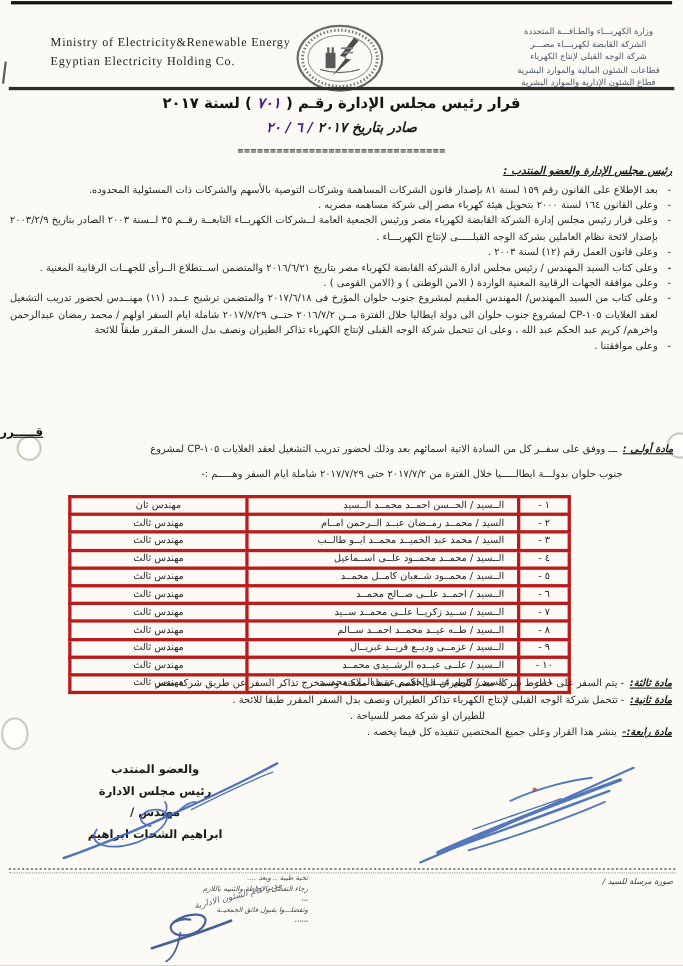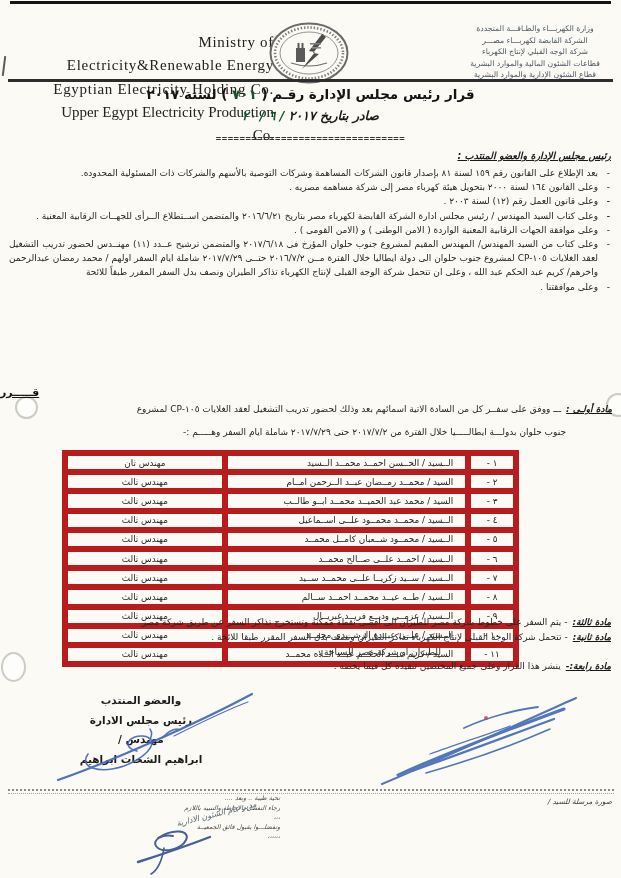--- a/index.html
+++ b/index.html
@@ -9,33 +9,33 @@
     font-family:"DejaVu Sans",sans-serif;direction:rtl;
   }
   
   .topline{position:absolute;top:1px;left:10px;width:601px;height:3px;background:#141414;}
   .edge-mark{position:absolute;left:3px;top:56px;width:2px;height:20px;background:#5a5a5a;transform:rotate(7deg);}
   .hole{position:absolute;border:2px solid #ccccc4;border-radius:50%;background:rgba(255,255,255,.55);}
   .hole1{left:15px;top:396px;width:19px;height:19px;}
   .hole2{left:1px;top:652px;width:21px;height:26px;}
   .hole3{right:-9px;top:393px;width:20px;height:20px;}
   
-  .hdr-en{position:absolute;top:31px;left:46px;width:228px;text-align:right;direction:ltr;
-    font-family:"Liberation Serif",serif;font-size:15px;line-height:1.55;color:#222;}
+  .hdr-en{position:absolute;top:31px;left:46px;width:228px;text-align:left;direction:ltr;
+    font-family:"Liberation Serif",serif;font-size:11px;line-height:1.55;color:#222;}
   .hdr-en .sp{letter-spacing:.7px;}
   .hdr-ar{position:absolute;top:23px;right:5px;width:162px;text-align:center;
     font-size:7.7px;line-height:1.5;color:#4e5a66;}
   .logo{position:absolute;top:21px;left:268px;}
   .hdr-rule{position:absolute;top:79px;left:8px;width:605px;height:2.5px;background:#2d2d2d;}
   
   .title1{position:absolute;top:86px;left:0;width:100%;text-align:center;
     font-size:13.5px;font-weight:bold;color:#141414;}
   .title2{position:absolute;top:108px;left:0;width:100%;text-align:center;
     font-size:12.5px;font-weight:bold;font-style:italic;color:#1a1a1a;}
-  .hand{color:#14532d;}
+  .hand{color:#4c1d95;font-style:italic;}
   .date{direction:ltr;unicode-bidi:isolate;}
   .sep{position:absolute;top:133px;left:0;width:100%;text-align:center;
     font-family:"DejaVu Sans Mono",monospace;font-size:9px;font-weight:bold;
     letter-spacing:.5px;color:#333;}
   .opening{position:absolute;top:150px;right:10px;font-size:9.6px;font-weight:bold;
     font-style:italic;text-decoration:underline;color:#1c1c1c;}
   
   .preamble{position:absolute;top:166px;right:10px;left:9px;font-size:9px;
     line-height:14.2px;text-align:justify;color:#262626;}
   .preamble .li{position:relative;padding-right:13px;}
@@ -43,21 +43,21 @@
   
   .decision{position:absolute;top:386px;left:0;width:100%;text-align:left;
     font-size:11px;font-weight:bold;text-decoration:underline;color:#151515;}
   .m1{position:absolute;top:402px;right:9px;left:9px;font-size:9px;line-height:14.5px;color:#262626;}
   .m1 .l1{white-space:nowrap;}
   .m1 .l2{padding-right:46px;margin-top:8px;}
   .alabel{font-weight:bold;font-style:italic;text-decoration:underline;margin-left:5px;color:#181818;}
   
   .names{position:absolute;top:450px;left:62px;width:457px;border-collapse:collapse;
     direction:rtl;font-size:8.8px;color:#242424;}
-  .names td{border:6px solid #b91c1c;height:13.2px;padding:0 5px;}
+  .names td{border:3px solid #b91c1c;height:13.2px;padding:0 5px;}
   .names td.no{width:34px;text-align:center;}
   .names td.nm{width:238px;text-align:right;padding-right:12px;}
   .names td.gr{width:155px;text-align:center;}
   
   .articles{position:absolute;top:615px;right:10px;left:9px;font-size:9px;
     line-height:14.8px;color:#262626;}
   .article-cont{padding-right:170px;}
   
   .sigblock{position:absolute;top:691px;left:56px;width:170px;text-align:center;
     font-size:10.5px;font-weight:bold;line-height:19.5px;color:#1c1c1c;}
@@ -77,21 +77,20 @@
 
   <div class="topline"></div>
   <div class="edge-mark"></div>
   <div class="hole hole1"></div>
   <div class="hole hole2"></div>
   <div class="hole hole3"></div>
 
   <div class="hdr-en">
     <div class="sp">Ministry of Electricity&amp;Renewable Energy</div>
     <div class="sp">Egyptian Electricity Holding Co.</div>
-    <div>Upper Egypt Electricity Production Co.</div>
   </div>
 
   <div class="logo">
     <svg width="82" height="64" viewBox="0 0 82 64">
       <ellipse cx="41" cy="32" rx="38.5" ry="29.5" fill="none" stroke="#6a6a6a" stroke-width="2"></ellipse>
       <ellipse cx="41" cy="32" rx="34" ry="25.5" fill="none" stroke="#7d7d7d" stroke-width="2.6" stroke-dasharray="1.4 1.9"></ellipse>
       <ellipse cx="41" cy="32" rx="29" ry="21" fill="none" stroke="#949494" stroke-width="1"></ellipse>
       <rect x="28" y="27" width="9" height="14" fill="#5a5a5a"></rect>
       <rect x="29.5" y="22" width="2" height="6" fill="#5a5a5a"></rect>
       <rect x="33.5" y="22" width="2" height="6" fill="#5a5a5a"></rect>
@@ -119,21 +118,21 @@
     <span>صادر بتاريخ </span>
     <span class="date"><span>٢٠١٧ </span><span class="hand">/ ٦ / ٢٠</span></span>
   </div>
   <div class="sep">================================</div>
 
   <div class="opening">رئيس مجلس الإدارة والعضو المنتدب :</div>
 
   <div class="preamble">
     <div class="li"><span class="dash">-</span><span>بعد الإطلاع على القانون رقم ١٥٩ لسنة ٨١ بإصدار قانون الشركات المساهمة وشركات التوصية بالأسهم والشركات ذات المسئولية المحدوده.</span></div>
     <div class="li"><span class="dash">-</span><span>وعلى القانون ١٦٤ لسنة ٢٠٠٠ بتحويل هيئة كهرباء مصر إلى شركة مساهمه مصريه .</span></div>
-    <div class="li"><span class="dash">-</span></div>
+    <div class="li"><span class="dash">-</span><span>وعلى قرار رئيس مجلس إدارة الشركة القابضة لكهرباء مصر ورئيس الجمعية العامة لــشركات الكهربــاء التابعــة رقــم ٣٥ لــسنة ٢٠٠٣ الصادر بتاريخ ٢٠٠٣/٢/٩ بإصدار لائحة نظام العاملين بشركة الوجه القبلـــــى لإنتاج الكهربـــاء .</span></div>
     <div class="li"><span class="dash">-</span><span>وعلى قانون العمل رقم (١٢) لسنة ٢٠٠٣ .</span></div>
     <div class="li"><span class="dash">-</span></div>
     <div class="li"><span class="dash">-</span><span>وعلى كتاب السيد المهندس / رئيس مجلس ادارة الشركة القابضة لكهرباء مصر بتاريخ ٢٠١٦/٦/٢١ والمتضمن اســتطلاع الــرأى للجهــات الرقابية المعنية .</span></div>
     <div class="li"><span class="dash">-</span><span>وعلى موافقة الجهات الرقابية المعنية الواردة ( الامن الوطنى ) و (الامن القومى ) .</span></div>
     <div class="li"><span class="dash">-</span><span>وعلى كتاب من السيد المهندس/ المهندس المقيم لمشروع جنوب حلوان المؤرخ فى ٢٠١٧/٦/١٨ والمتضمن ترشيح عــدد (١١) مهنــدس لحضور تدريب التشغيل لعقد الغلايات ‪CP-١٠٥‬ لمشروع جنوب حلوان الى دولة ايطاليا خلال الفترة مــن ٢٠١٦/٧/٢ حتــى ٢٠١٧/٧/٢٩ شاملة ايام السفر اولهم / محمد رمضان عبدالرحمن واخرهم/ كريم عبد الحكم عبد الله ، وعلى ان تتحمل شركة الوجه القبلى لإنتاج الكهرباء تذاكر الطيران ونصف بدل السفر المقرر طبقاً للائحة</span></div>
     <div class="li"><span class="dash">-</span><span>وعلى موافقتنا .</span></div>
   </div>
 
   <div class="decision">قـــــرر</div>
 

